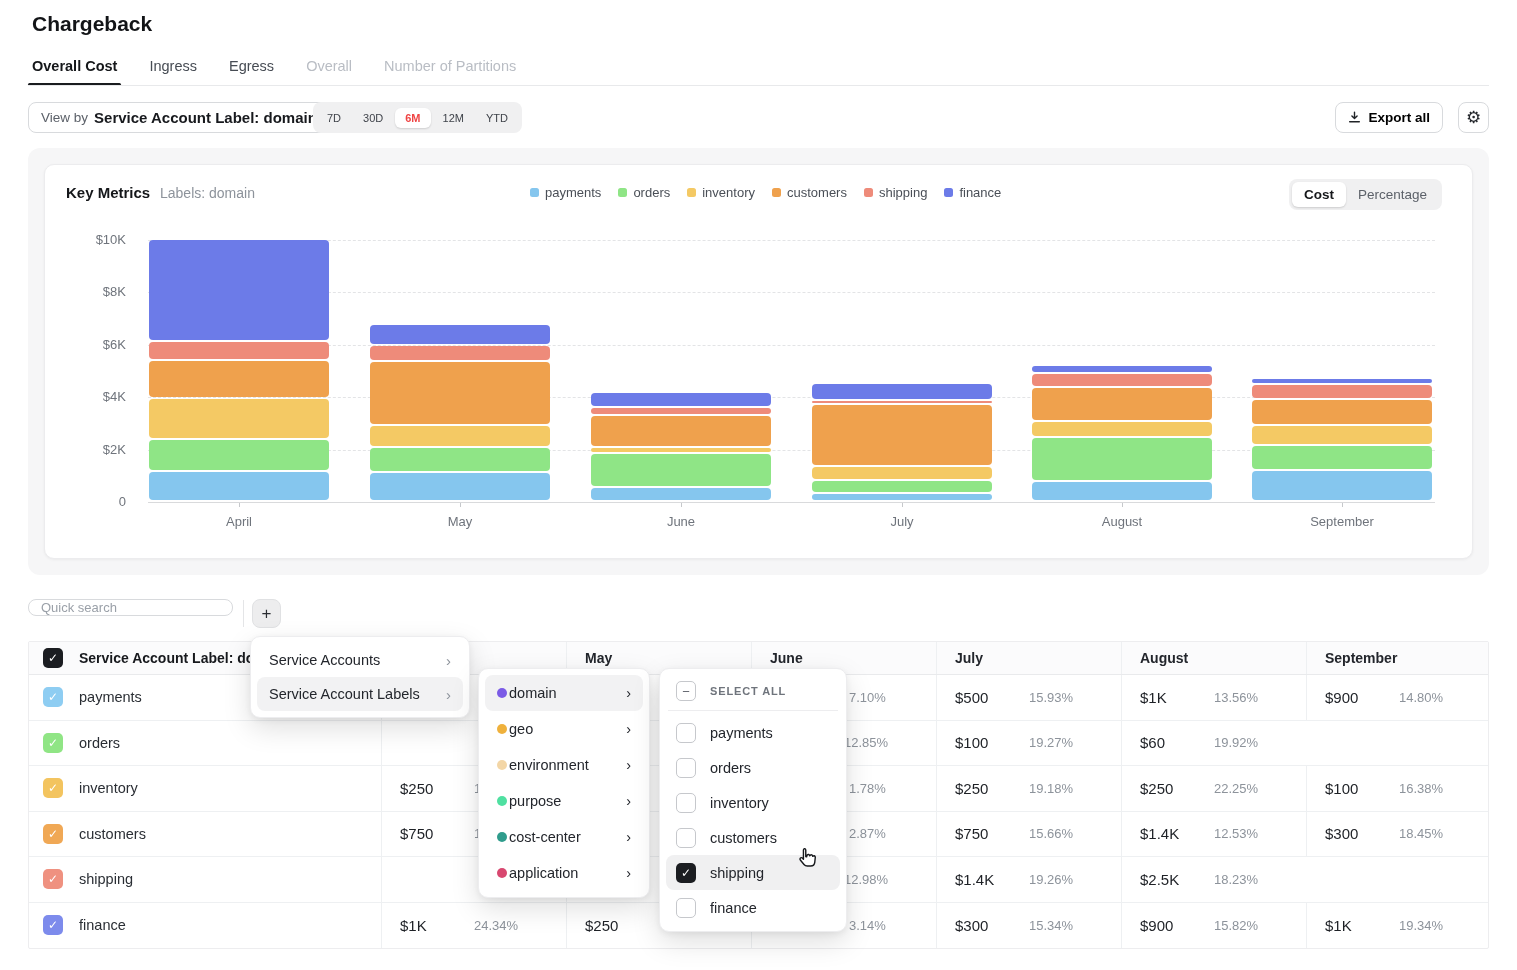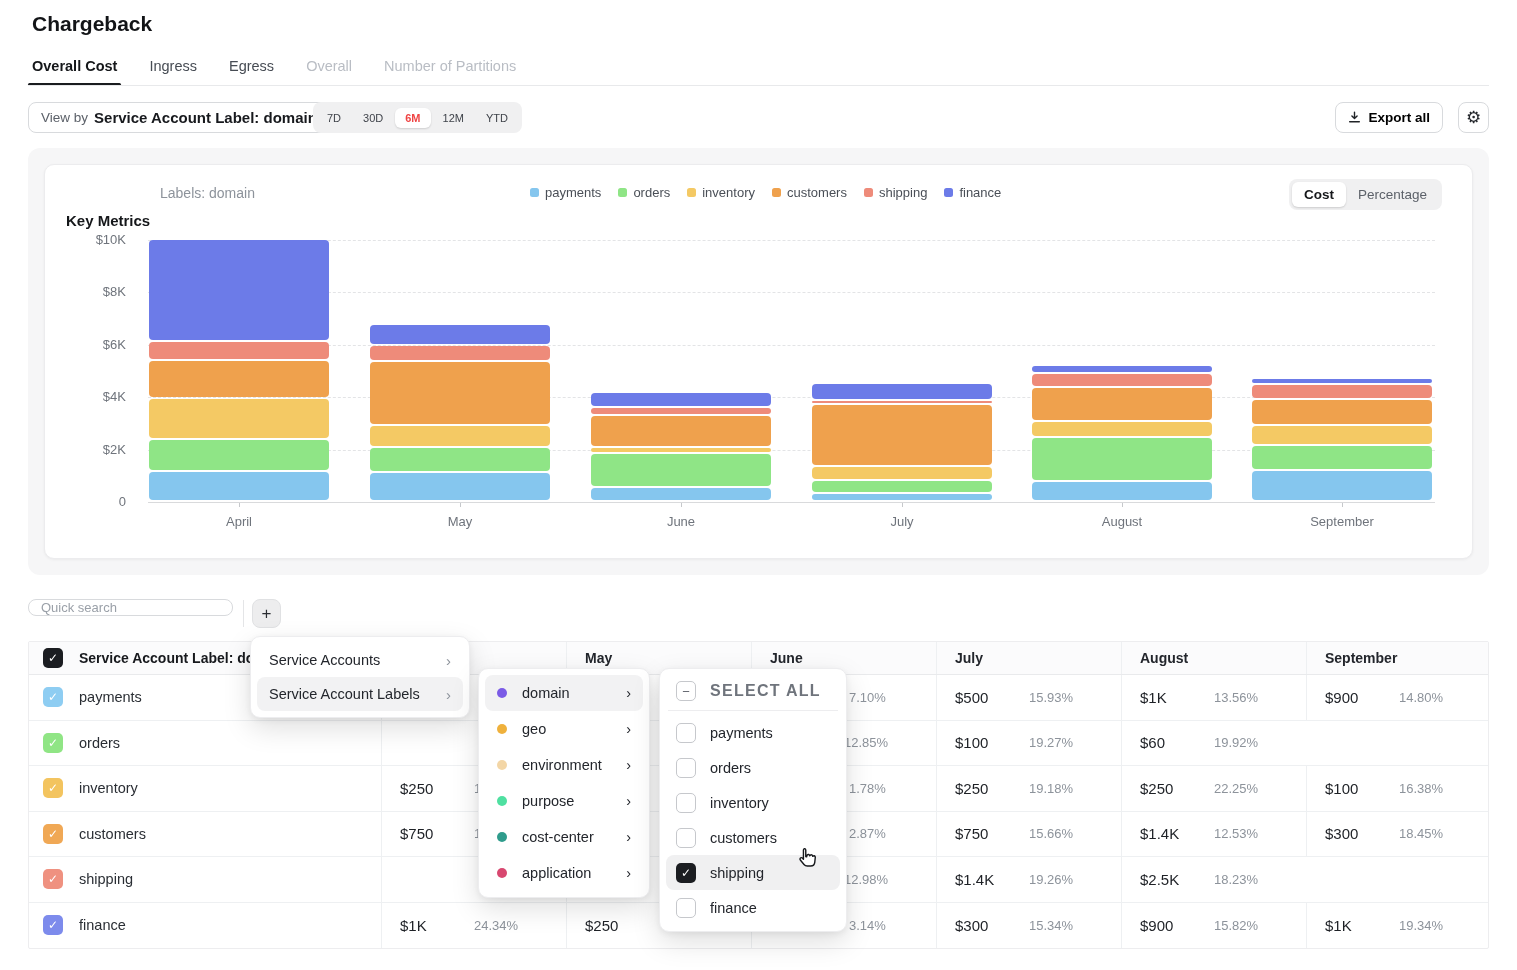--- a/index.html
+++ b/index.html
@@ -27,21 +27,21 @@
   .range.active { background:#fff; font-weight:bold; box-shadow:0 1px 2px rgba(0,0,0,.14); color:#ef4444; }
   #export-btn { position:absolute; right:74px; top:102px; height:31px; border:1px solid #d8dadd; border-radius:8px;
             display:flex; align-items:center; gap:7px; padding:0 12px; font-size:13.5px; font-weight:bold; background:#fff; cursor:pointer; }
   #settings-btn { position:absolute; right:28px; top:102px; width:31px; height:31px; border:1px solid #d8dadd; border-radius:8px;
             display:flex; align-items:center; justify-content:center; font-size:17px; background:#fff; cursor:pointer; color:#25282d;}
 
   
   #chart-panel { position:absolute; left:28px; top:148px; width:1461px; height:427px; background:#f6f6f7; border-radius:12px; }
   #chart-card  { position:absolute; left:44px; top:164px; width:1429px; height:395px; background:#fff; border:1px solid #ececee;
                  border-radius:10px; box-shadow:0 1px 3px rgba(0,0,0,.05); }
-  #km-title { position:absolute; left:66px; top:184px; font-size:15px; font-weight:bold; color:#15171a;margin-top:28px; }
+  #km-title { position:absolute; left:66px; top:184px; font-size:15px; font-weight:bold; color:#15171a; }
   #km-sub   { position:absolute; left:160px; top:185px; font-size:14px; color:#8d939b; }
   #legend { position:absolute; left:530px; top:185px; display:flex; gap:17px; }
   .lg-item { display:flex; align-items:center; gap:6px; font-size:13px; color:#4a4f57; cursor:pointer; }
   .lg-dot { width:9px; height:9px; border-radius:2.5px; }
   #toggle { position:absolute; right:75px; top:179px; background:#f0f0f1; border-radius:8px; display:flex; padding:3px; }
   .tg { font-size:13.5px; color:#5c6169; padding:5px 12px; border-radius:6px; cursor:pointer; }
   .tg.active { background:#fff; color:#15171a; font-weight:bold; box-shadow:0 1px 2px rgba(0,0,0,.15); }
 
   
   .gridline { position:absolute; left:148px; width:1287px; border-top:1px dashed #e3e4e6; }
@@ -84,32 +84,32 @@
   
   .menu { position:absolute; background:#fff; border:1px solid #ededef; border-radius:10px;
           box-shadow:0 10px 28px rgba(0,0,0,.13), 0 2px 6px rgba(0,0,0,.06); padding:6px; z-index:50; }
   #menu-add { left:250px; top:636px; width:220px; }
   .m-item { height:34px; display:flex; align-items:center; justify-content:space-between; padding:0 12px;
             font-size:14.5px; color:#23262c; border-radius:8px; cursor:pointer; }
   .m-item .chev { color:#8d939b; font-size:15px; }
   .m-item.hl { background:#f2f2f3; }
 
   #menu-labels { left:478px; top:668px; width:172px; }
-  .l-item { height:36px; display:flex; align-items:center; gap:15px; padding:0 12px; font-size:14.5px;
+  .l-item { height:36px; display:flex; align-items:center; gap:2px; padding:0 12px; font-size:14.5px;
             color:#23262c; border-radius:8px; cursor:pointer; }
   .l-item .dot { width:10px; height:10px; border-radius:50%; flex:none; }
   .l-item .lab { flex:1; }
   .l-item.hl { background:#f2f2f3; }
 
   #menu-values { left:659px; top:668px; width:188px; }
   .v-item { height:35px; display:flex; align-items:center; gap:14px; padding:0 10px; font-size:14.5px;
             color:#23262c; border-radius:8px; cursor:pointer; }
   .v-item.hl { background:#f0f0f1; }
   #select-all-row { height:32px; }
-  #select-all-row .sa { font-size:16px; font-weight:bold; letter-spacing:.08em; color:#6f747c; }
+  #select-all-row .sa { font-size:11px; font-weight:bold; letter-spacing:.08em; color:#6f747c; }
   #va-divider { height:1px; background:#ededef; margin:3px 2px 4px; }
 
   #cursor { position:absolute; left:793px; top:845px; z-index:70; pointer-events:none; }
 </style>
 </head>
 <body>
 
 <div id="page-title">Chargeback</div>
 
 <div id="tabs">

